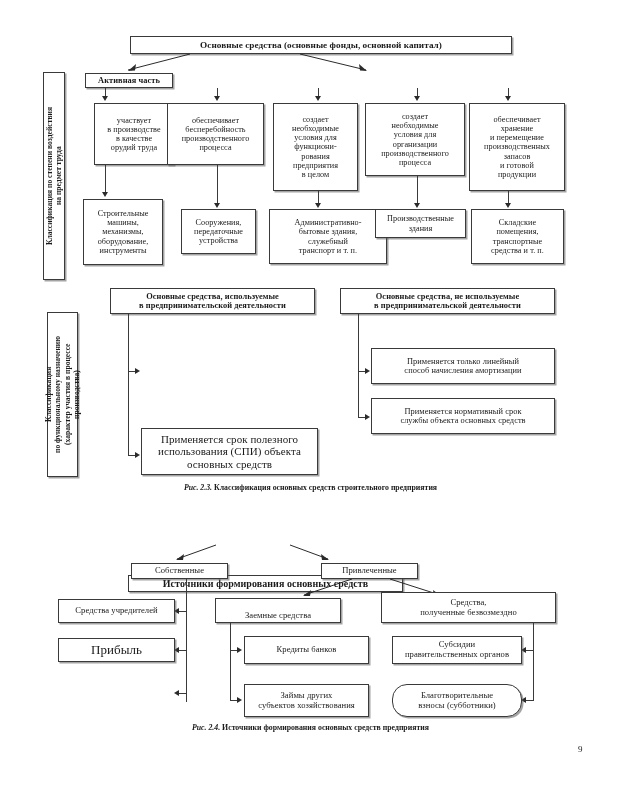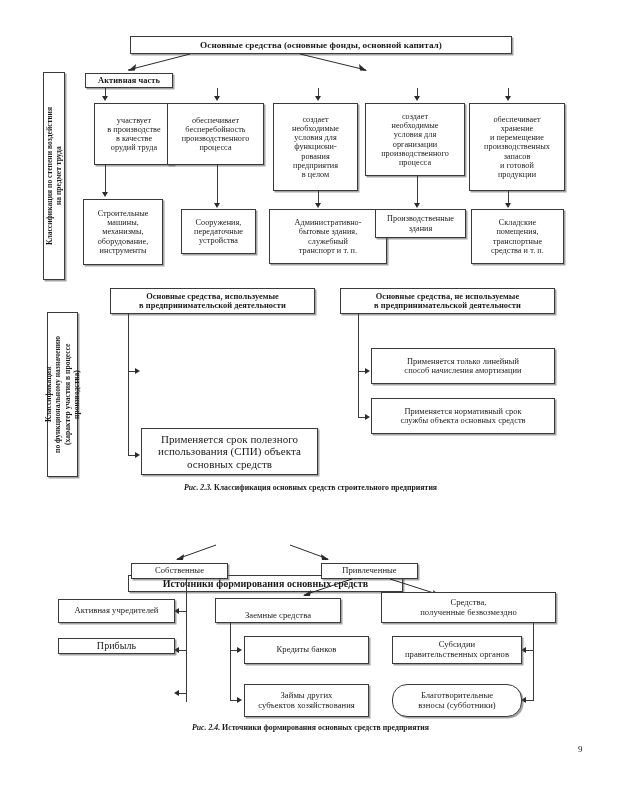--- a/index.html
+++ b/index.html
@@ -260,23 +260,23 @@
 
   <div class="ln lnv" style="left:186px;top:579px;height:123px;"></div>
   <div class="ln lnh" style="left:179px;top:611px;width:8px;"></div>
   <div class="ar left" style="left:174px;top:608px;"></div>
   <div class="ln lnh" style="left:179px;top:650px;width:8px;"></div>
   <div class="ar left" style="left:174px;top:647px;"></div>
   <div class="ln lnh" style="left:179px;top:693px;width:8px;"></div>
   <div class="ar left" style="left:174px;top:690px;"></div>
 
   <div class="bx sh" style="left:58px;top:599px;width:117px;height:24px;font-size:8.6px;">
-    <span class="t">Активная учредителей</span>
-  </div>
-  <div class="bx sh" style="left:58px;top:638px;width:117px;height:16px;font-size:10px;">
+    <span class="t">Средства учредителей</span>
+  </div>
+  <div class="bx sh" style="left:58px;top:638px;width:117px;height:24px;font-size:13px;">
     <span class="t">Прибыль</span>
   </div>
 
   <svg class="diag" style="left:0;top:579px;width:621px;height:22px;">
     <line x1="352" y1="0" x2="304" y2="16" stroke="#2b2b2b" stroke-width="1"></line>
     <polygon points="303,17 311,11 310,17" fill="#2b2b2b"></polygon>
     <line x1="390" y1="0" x2="440" y2="16" stroke="#2b2b2b" stroke-width="1"></line>
     <polygon points="441,17 433,11 434,17" fill="#2b2b2b"></polygon>
   </svg>
 

